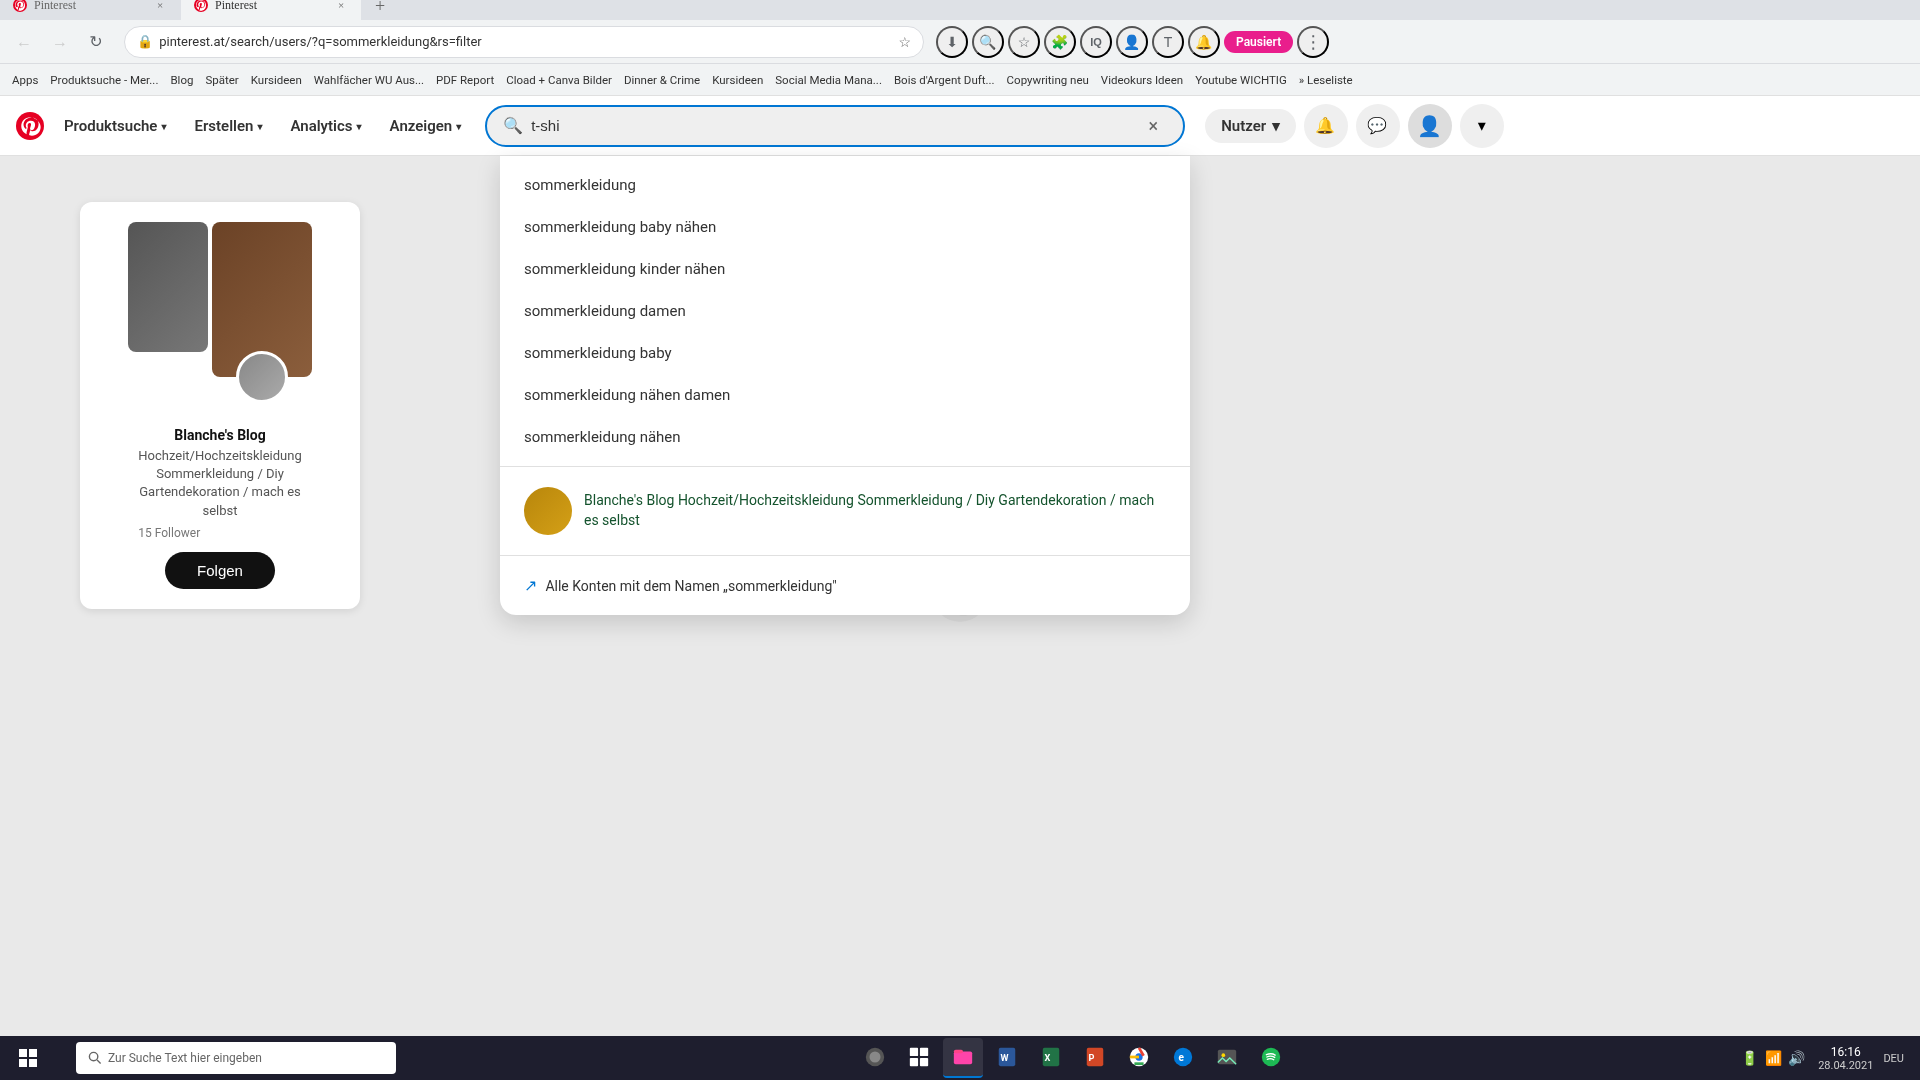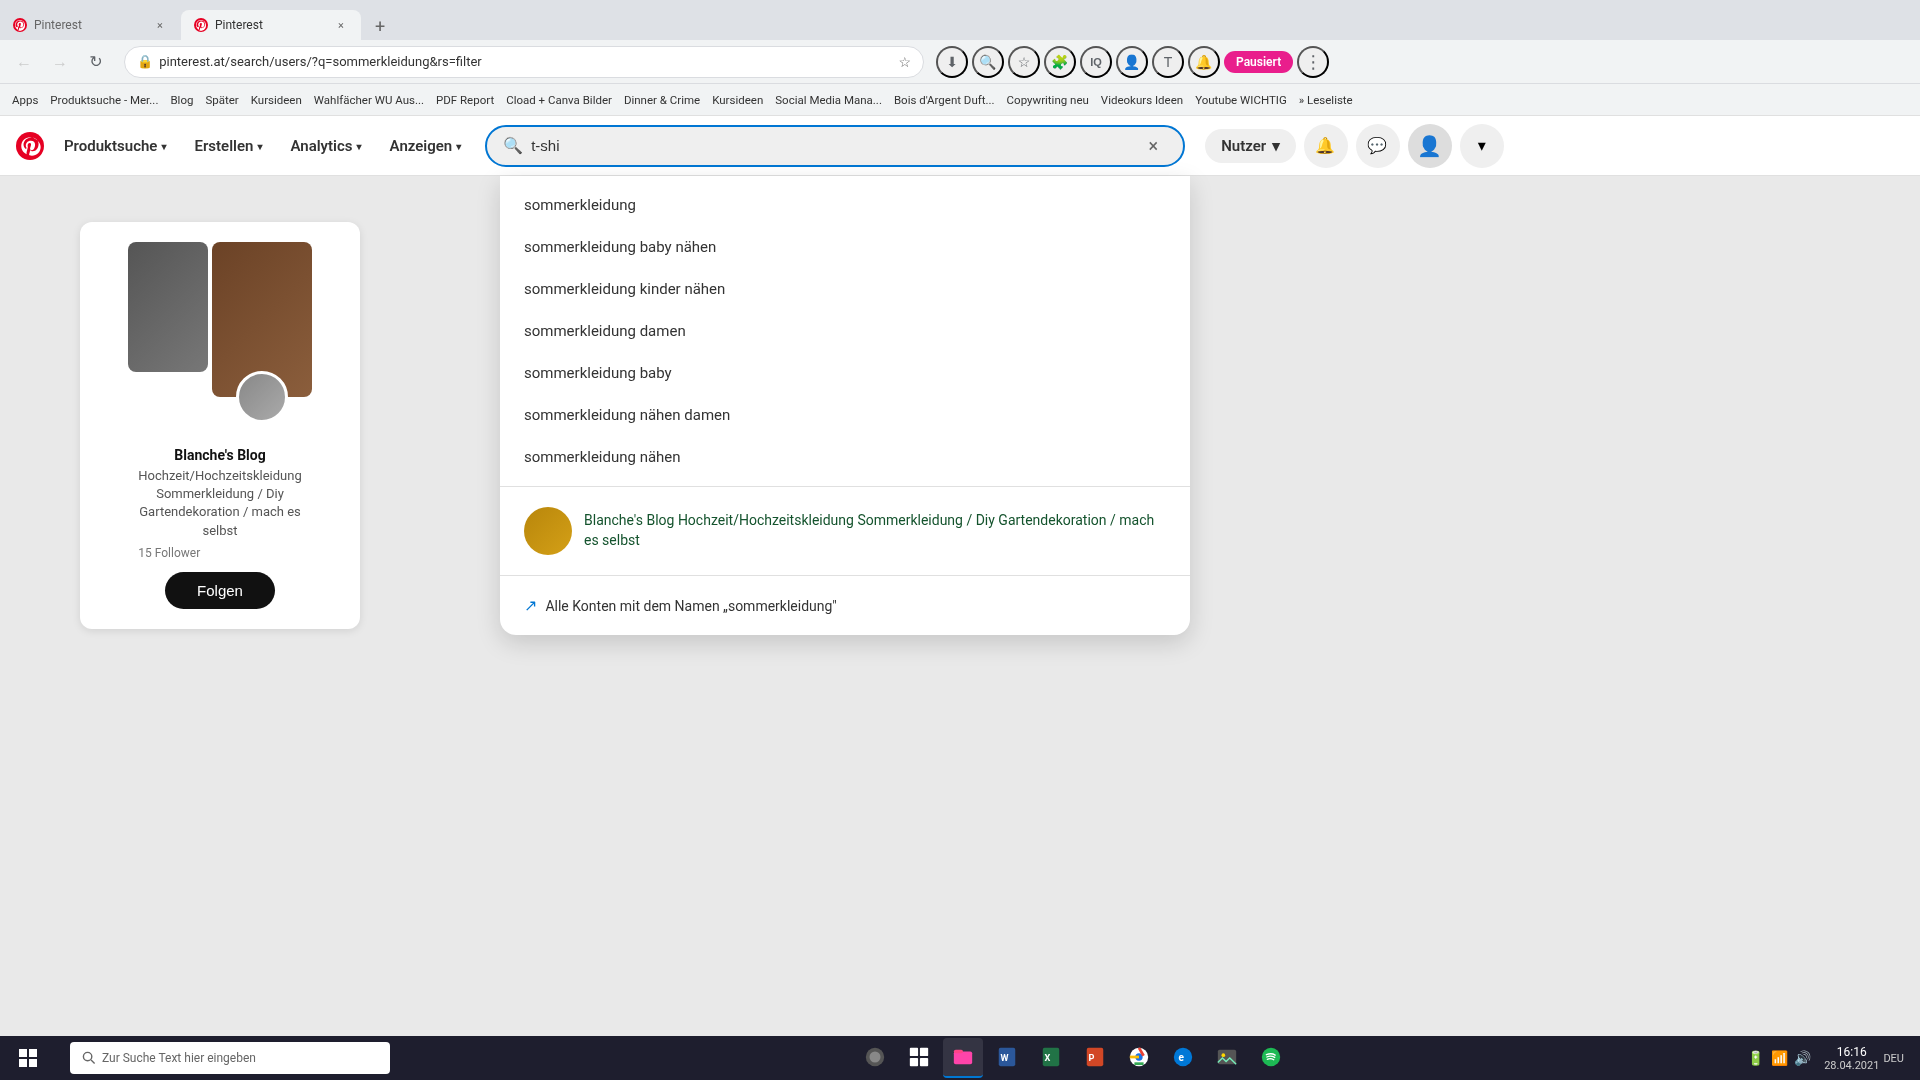--- a/index.html
+++ b/index.html
@@ -2,21 +2,21 @@
 <html><head>
   <meta charset="utf-8">
   <style>
     * { margin: 0; padding: 0; box-sizing: border-box; }
     body { font-family: -apple-system, BlinkMacSystemFont, 'Segoe UI', Roboto, sans-serif; background: #e9e9e9; width: 1920px; height: 1080px; overflow: hidden; }
 
     
     .browser-frame { width: 1920px; height: 1080px; display: flex; flex-direction: column; background: #f1f3f4; }
 
     
-    .tab-bar { background: #dee1e6; height: 40px; display: flex; align-items: flex-end; padding: 0 1px 0 0; }
+    .tab-bar { background: #dee1e6; height: 20px; display: flex; align-items: flex-end; padding: 0 1px 0 0; font-family: Liberation Serif, serif; }
     .tab { display: flex; align-items: center; height: 30px; padding: 0 12px; background: #f1f3f4; border-radius: 8px 8px 0 0; font-size: 12px; color: #333; min-width: 180px; max-width: 220px; gap: 6px; margin-right: 1px; }
     .tab.inactive { background: #dee1e6; color: #666; }
     .tab-favicon { width: 16px; height: 16px; display: flex; align-items: center; justify-content: center; }
     .tab-favicon svg { width: 16px; height: 16px; }
     .tab-label { flex: 1; overflow: hidden; text-overflow: ellipsis; white-space: nowrap; font-size: 12px; }
     .tab-close { width: 16px; height: 16px; display: flex; align-items: center; justify-content: center; border-radius: 50%; cursor: pointer; font-size: 11px; color: #666; }
     .tab-add { width: 28px; height: 28px; display: flex; align-items: center; justify-content: center; cursor: pointer; font-size: 18px; color: #666; margin-left: 4px; }
 
     
     .address-bar-row { background: #f1f3f4; height: 44px; display: flex; align-items: center; padding: 0 8px; gap: 4px; border-bottom: 1px solid #dadce0; }
@@ -76,21 +76,21 @@
     .search-dropdown { position: absolute; top: 60px; left: 500px; right: 0; max-width: 690px; background: #fff; border-radius: 0 0 16px 16px; box-shadow: 0 8px 24px rgba(0,0,0,0.15); z-index: 200; padding: 8px 0; }
     .dropdown-suggestion { padding: 12px 24px; font-size: 15px; color: #333; cursor: pointer; }
     .dropdown-divider { height: 1px; background: #e0e0e0; margin: 8px 0; }
     .dropdown-account { display: flex; align-items: center; padding: 12px 24px; gap: 12px; cursor: pointer; }
     .account-avatar { width: 48px; height: 48px; border-radius: 50%; background: #999; flex-shrink: 0; overflow: hidden; }
     .account-info { font-size: 14px; color: #14532d; line-height: 1.4; }
     .dropdown-all-accounts { display: flex; align-items: center; gap: 8px; padding: 12px 24px; font-size: 14px; color: #333; cursor: pointer; }
     .arrow-icon { color: #0076d3; font-size: 16px; }
 
     
-    .taskbar { height: 44px; background: #1a1a2e; display: flex; align-items: center; padding: 0 8px; gap: 14px; }
+    .taskbar { height: 44px; background: #1a1a2e; display: flex; align-items: center; padding: 0 8px; gap: 20px; }
     .taskbar-icon { width: 40px; height: 40px; display: flex; align-items: center; justify-content: center; cursor: pointer; border-radius: 4px; }
     .taskbar-search { flex: 0 0 320px; height: 32px; background: #fff; border-radius: 4px; display: flex; align-items: center; padding: 0 12px; gap: 6px; font-size: 12px; color: #666; margin: 0 8px; }
     .taskbar-center { flex: 1; display: flex; align-items: center; justify-content: center; gap: 4px; }
     .taskbar-app { width: 40px; height: 40px; display: flex; align-items: center; justify-content: center; cursor: pointer; border-radius: 4px; border-bottom: 2px solid transparent; }
     .taskbar-app.active { border-bottom-color: #0078d4; background: rgba(255,255,255,0.1); }
     .taskbar-right { display: flex; align-items: center; gap: 4px; padding-right: 8px; }
     .taskbar-time { font-size: 12px; color: #fff; text-align: center; }
     .taskbar-date { font-size: 11px; color: #ccc; text-align: center; }
     .sys-icons { display: flex; align-items: center; gap: 6px; }
     .sys-icon { color: #fff; font-size: 14px; cursor: pointer; }
@@ -375,17 +375,17 @@
     <div class="taskbar-right">
       <div class="sys-icons">
         <span class="sys-icon">🔋</span>
         <span class="sys-icon">📶</span>
         <span class="sys-icon">🔊</span>
       </div>
       <div style="display: flex; flex-direction: column; align-items: center; margin-left: 8px; cursor: pointer;">
         <span class="taskbar-time">16:16</span>
         <span class="taskbar-date">28.04.2021</span>
       </div>
-      <div style="margin-left: 0; font-size: 11px; color: #ccc;">DEU</div>
+      <div style="margin-left: 6px; font-size: 11px; color: #ccc;">DEU</div>
     </div>
   </div>
 
 </div>
 
 </body></html>

